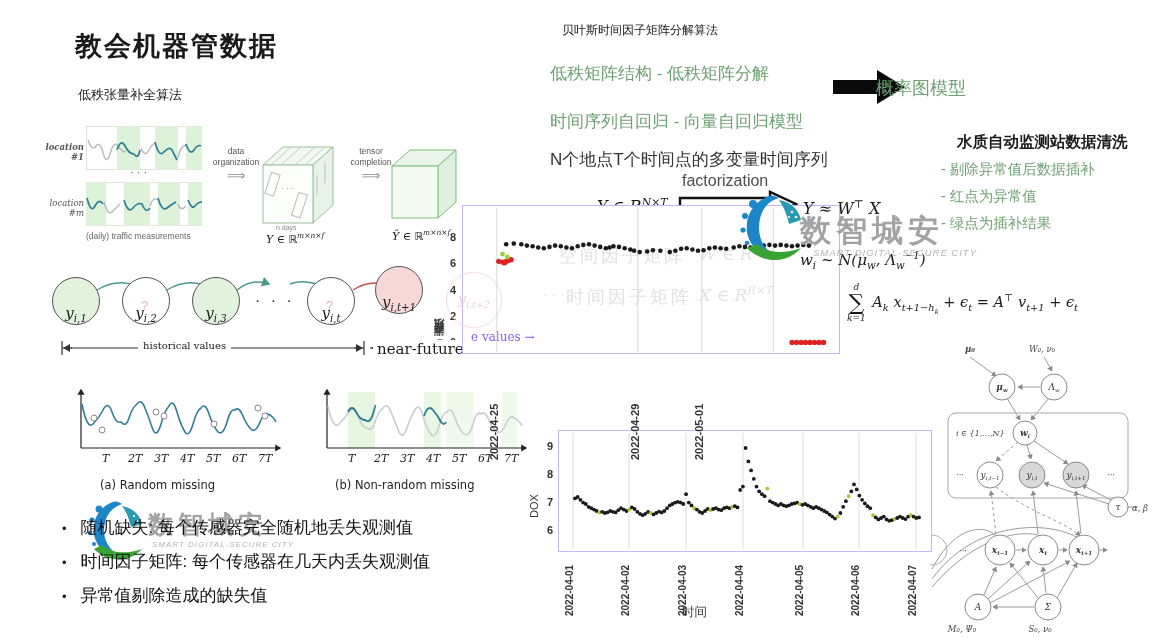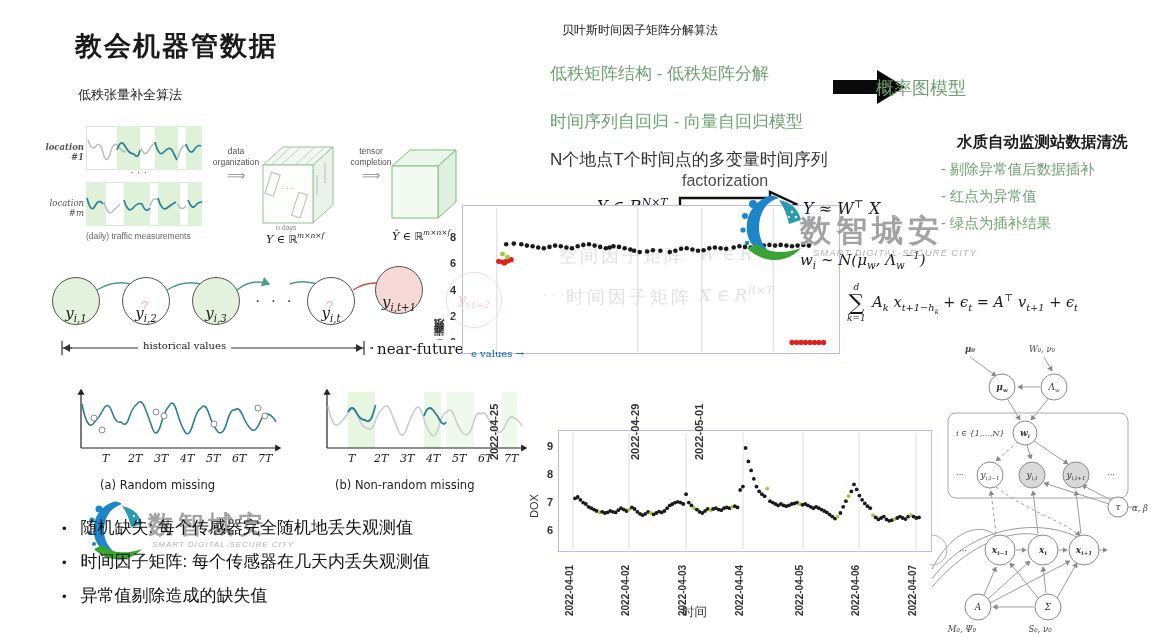--- a/index.html
+++ b/index.html
@@ -183,21 +183,21 @@
 
   <div class="abs plot" style="left:462px;top:205px;width:376px;height:147px;">
     <div class="abs ghost" style="left:96px;top:38px;font-size:18px;letter-spacing:3px;">空间因子矩阵</div>
     <div class="abs ghost math" style="left:236px;top:38px;font-size:17px;"><span>W ∈ R</span></div>
     <div class="abs ghost" style="left:80px;top:80px;font-size:14px;">· · ·</div>
     <div class="abs ghost" style="left:103px;top:79px;font-size:18px;letter-spacing:3px;">时间因子矩阵</div>
     <div class="abs ghost math" style="left:236px;top:77px;font-size:17px;"><span>X ∈ R</span><sup>R×T</sup></div>
     <div class="abs" style="left:-17px;top:66px;width:54px;height:54px;border:1.4px solid #f3dcdc;border-radius:50%;display:flex;align-items:center;justify-content:center;">
       <span class="math" style="color:#ecd0d0;font-size:14px;"><span>y</span><sub>i,t+2</sub></span>
     </div>
-    <div class="abs serif" style="left:8px;top:142px;font-size:10px;color:#0369a1;">e values →</div>
+    <div class="abs serif" style="left:8px;top:124px;font-size:12px;color:#8b5cf6;">e values →</div>
     <svg id="plot1-svg" width="376" height="147" style="position:absolute;left:0;top:0;">
         <line x1="33.839999999999996" y1="2" x2="33.839999999999996" y2="146" stroke="#d8d8d8"></line>
         <line x1="174.84" y1="2" x2="174.84" y2="146" stroke="#d8d8d8"></line>
         <line x1="238.76" y1="2" x2="238.76" y2="146" stroke="#d8d8d8"></line>
         <line x1="310.2" y1="2" x2="310.2" y2="146" stroke="#d8d8d8"></line>
         <g fill="#1a1a1a">
           <circle cx="43.2" cy="38.3" r="2.3"></circle>
           <circle cx="50.8" cy="37.6" r="2.3"></circle>
           <circle cx="58.3" cy="38.3" r="2.3"></circle>
           <circle cx="63.9" cy="39.6" r="2.3"></circle>

